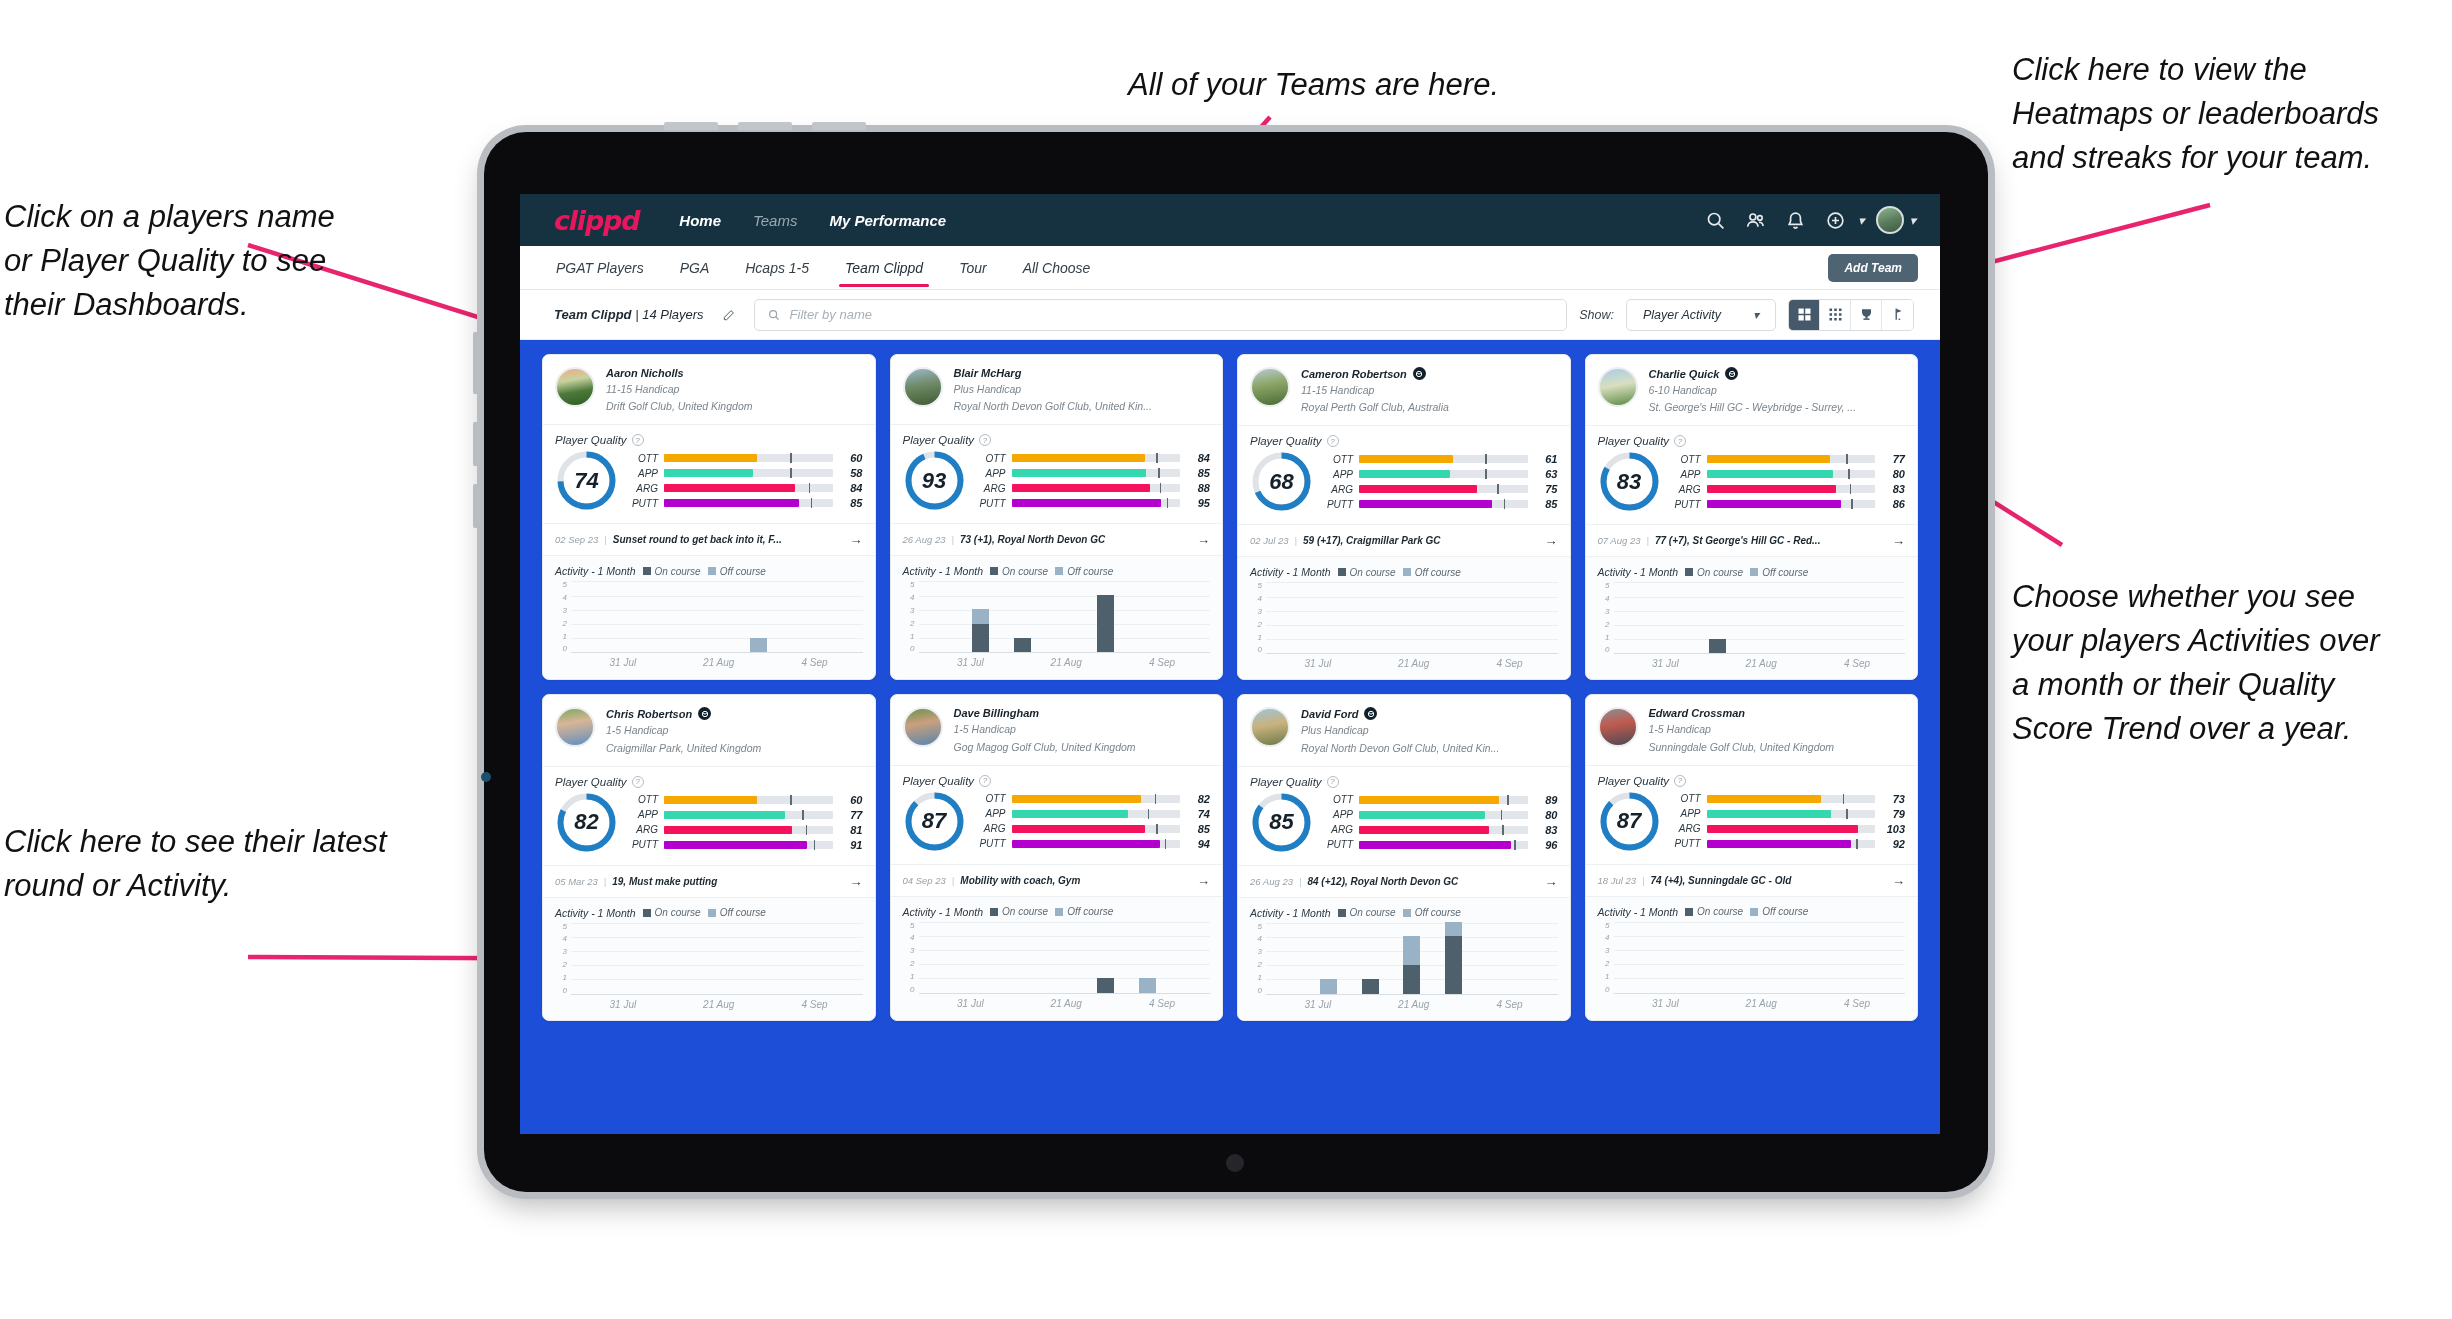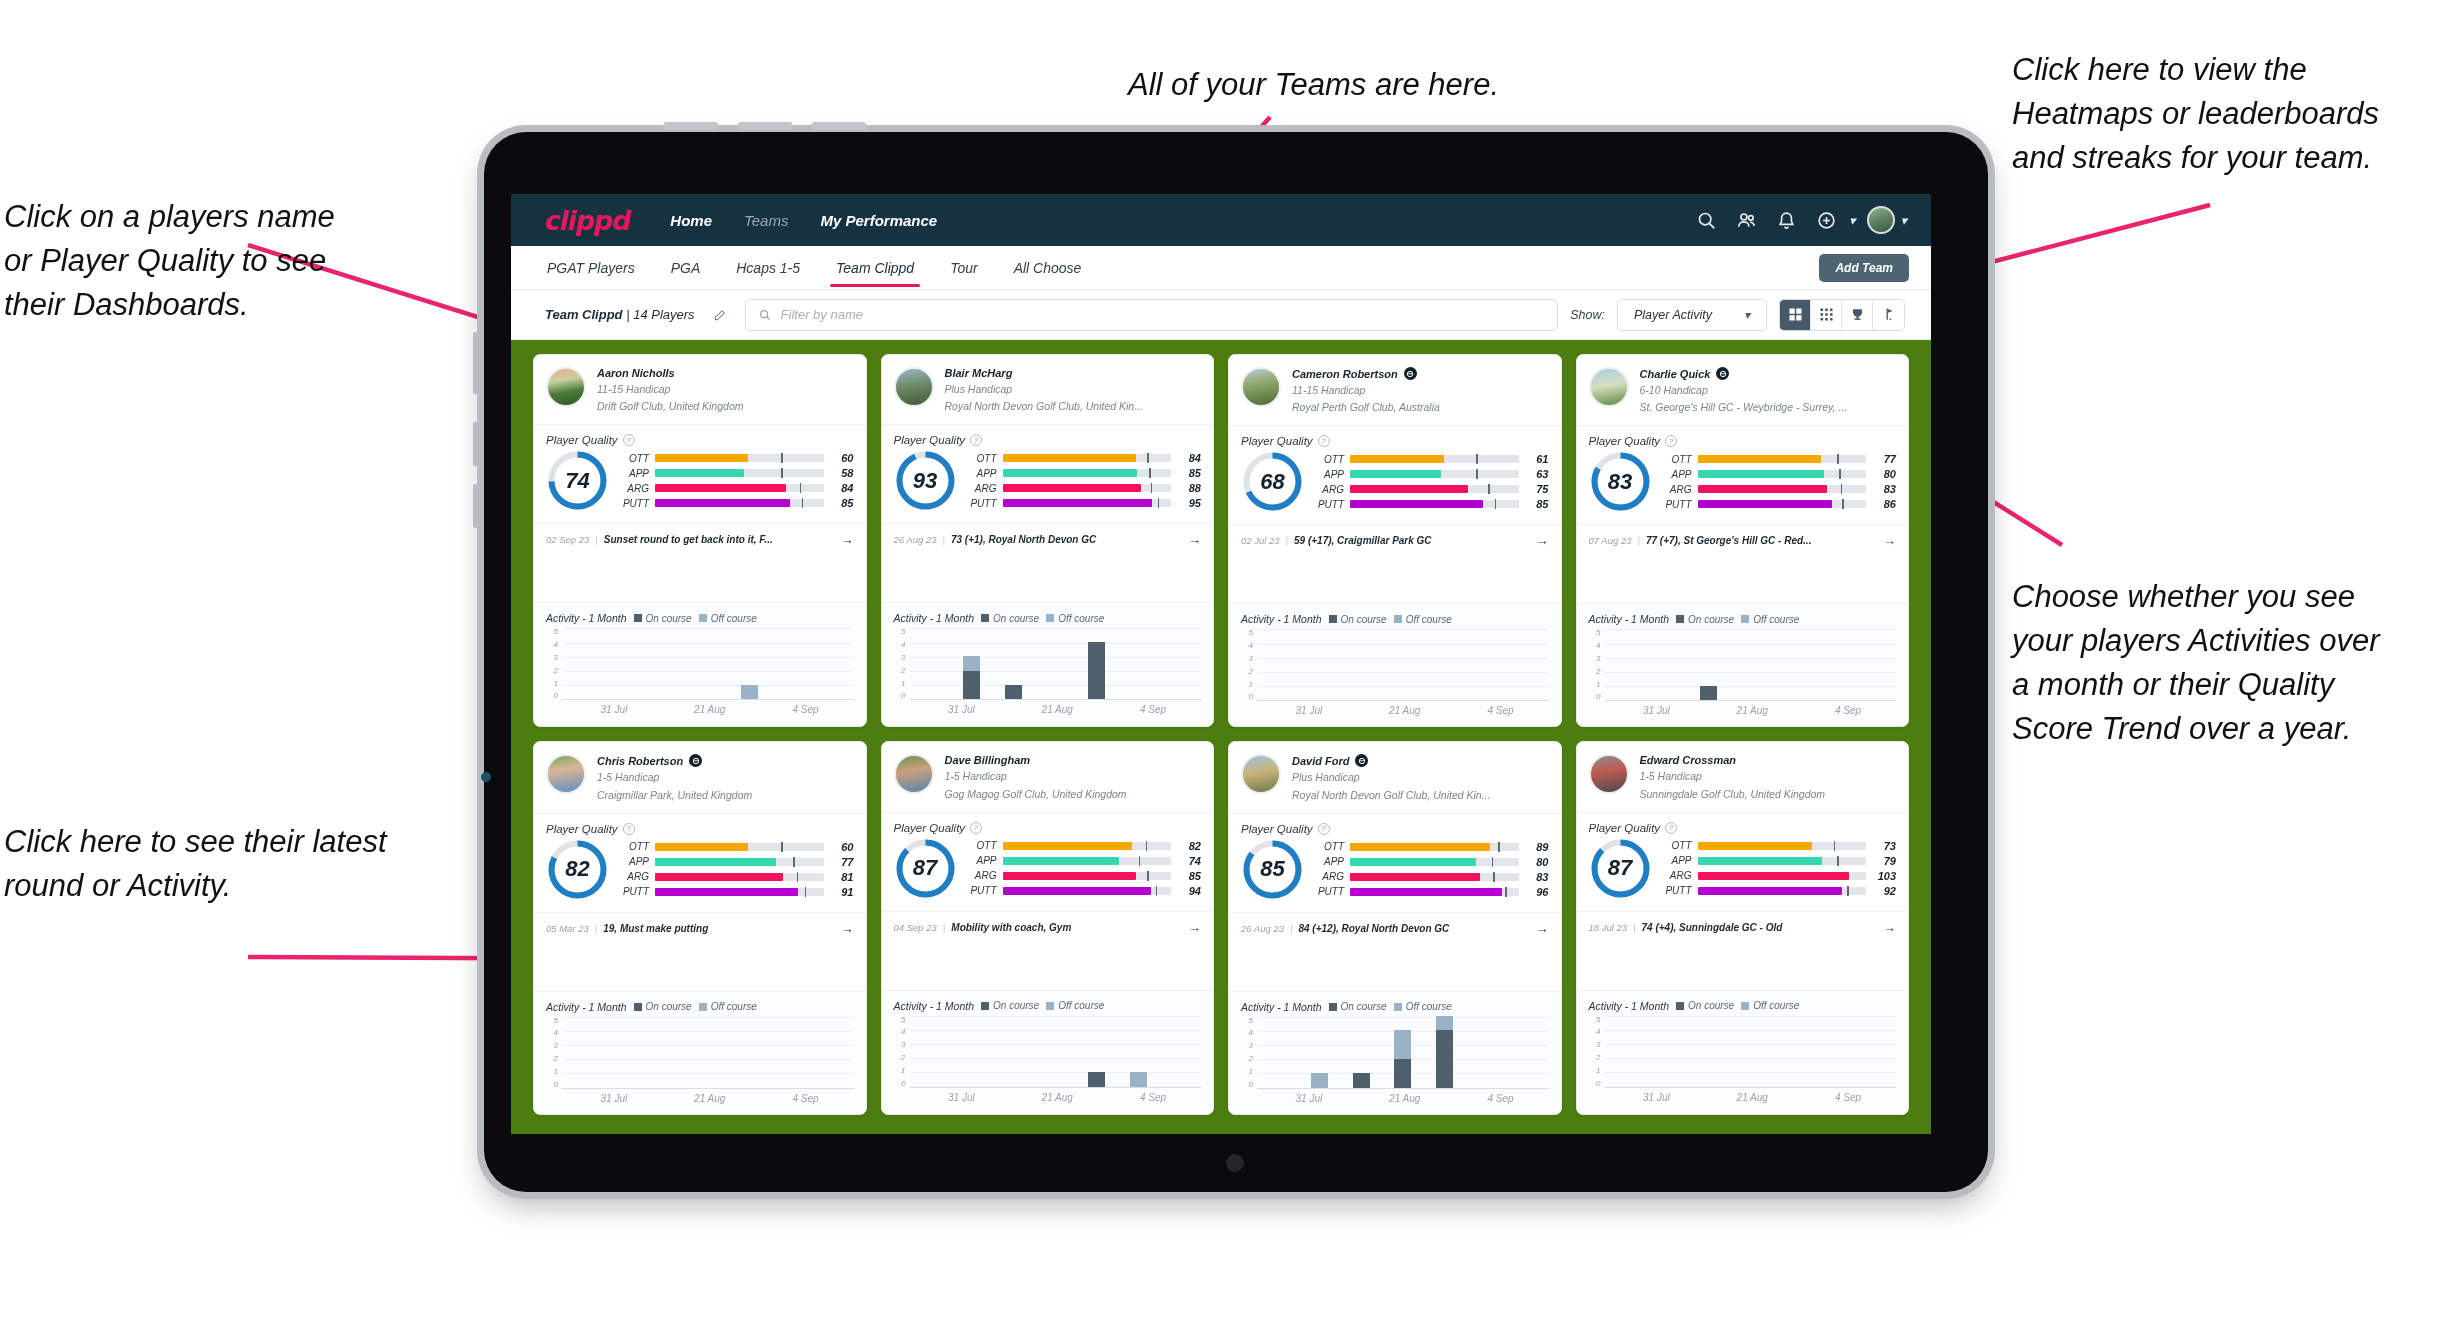--- a/index.html
+++ b/index.html
@@ -37,23 +37,23 @@
   #tbtn-c { left: 328px; top: -10px; width: 54px; height: 8px; }
   #tbtn-side { left: -11px; top: 200px; width: 8px; height: 62px; background:#b9bcc0; }
   #tbtn-side2 { left: -11px; top: 290px; width: 8px; height: 44px; background:#b9bcc0; }
   #tbtn-side3 { left: -11px; top: 352px; width: 8px; height: 44px; background:#b9bcc0; }
   .cam { position:absolute; left: 742px; top: 1022px; width: 18px; height: 18px; border-radius:50%; background:#26262a; }
   .sdot { position:absolute; left:-3px; width:10px; height:10px; border-radius:50%; background:#1d4f6b; }
 
   
   #screen {
     position: absolute;
-    left: 27px; top: 62px;
+    left: 36px; top: 62px;
     width: 1420px; height: 940px;
-    background: #4d7c0f;
+    background: #1d4ed8;
     overflow: hidden;
   }
 
   
   #topnav {
     height: 52px; background: #16313f;
     display: flex; align-items: center;
     padding: 0 24px 0 34px;
   }
   .brand {
@@ -154,21 +154,21 @@
   .fill { position:absolute; left:0; top:0; bottom:0; border-radius:1px; }
   .tick { position:absolute; top:-1px; bottom:-1px; width:1.5px; background:#5d6a74; }
   .bar-val { font-size:11px; font-weight:700; color:#16222b; width:24px; text-align:right; }
 
   .latest { border-top:1px solid #edf0f2; padding: 8px 12px; display:flex; align-items:center; gap:6px; }
   .latest .date { font-size:9.5px; color:#98a1a8; white-space:nowrap;}
   .latest .sep { font-size:9.5px; color:#c3c9ce; }
   .latest .txt { font-size:10px; font-weight:700; color:#1c2830; white-space:nowrap; overflow:hidden; text-overflow:ellipsis; flex:1; }
   .latest .arr { font-size:13px; color:#2b3741; flex:none; }
 
-  .act { border-top:1px solid #edf0f2; background:#fbfcfd; padding:9px 12px 10px;margin-top:47px; }
+  .act { border-top:1px solid #edf0f2; background:#fbfcfd; padding:9px 12px 10px; }
   .act-head { display:flex; align-items:center; gap:7px; font-size:10.5px; color:#2b3741; margin-bottom:4px; }
   .lgd { display:flex; align-items:center; gap:4px; color:#5d6973; font-size:10px; }
   .sw { width:8px; height:8px; }
   .sw.on { background:#4f606d; }
   .sw.off { background:#9ab2c6; }
 
   .chart { display:flex; height:72px; }
   .yax { width:16px; display:flex; flex-direction:column; justify-content:space-between; align-items:flex-end; padding-right:4px; }
   .yax span { font-size:8px; color:#9aa3aa; line-height:1; }
   .plot { flex:1; position:relative; border-bottom:1px solid #d9dee2; }

